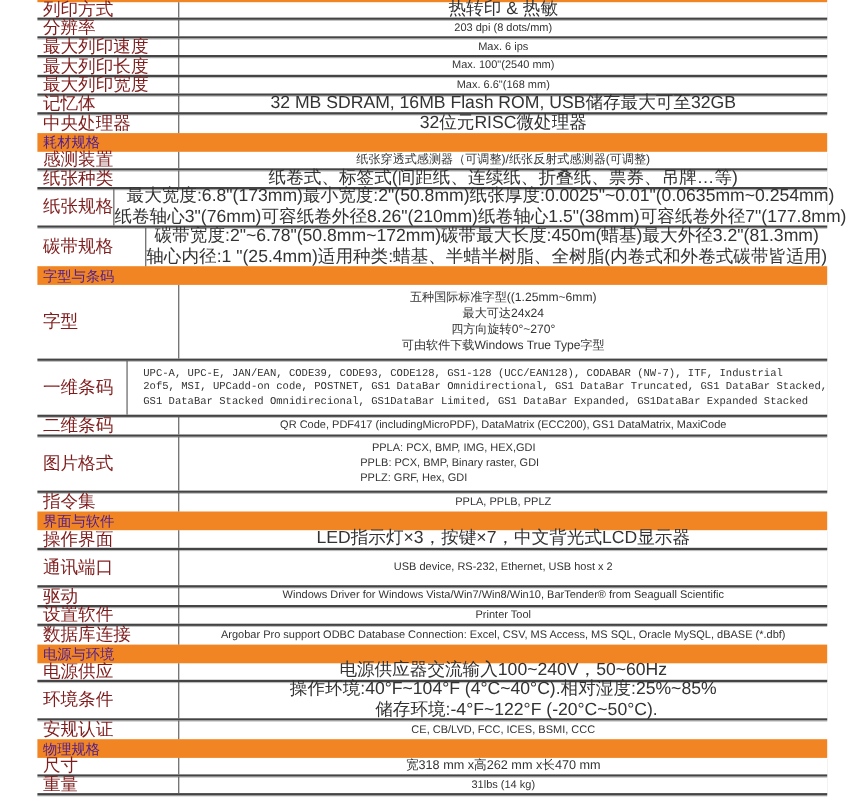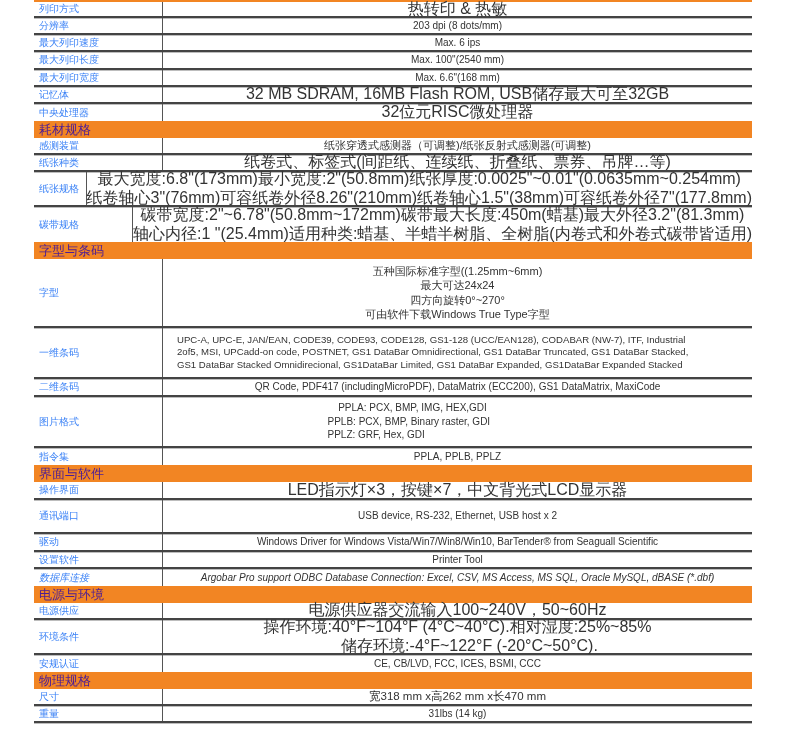--- a/index.html
+++ b/index.html
@@ -29,42 +29,43 @@
     display: flex;
     box-sizing: border-box;
     border-bottom: 2px solid #444444;
     box-shadow: 0 1px 0 #bdbdbd;
   }
   .row .label {
     width: 129px;
     box-sizing: border-box;
     border-right: 1.5px solid #555555;
     padding-left: 5px;
-    font-size: 10px;
-    color: #3b82f6;
+    font-size: 16px;
+    color: #7f1d1d;
     display: flex;
     align-items: center;
     white-space: nowrap;
   }
   .row .value {
     flex: 1;
     text-align: center;
     display: flex;
     flex-direction: column;
     justify-content: center;
     align-items: center;
     color: #333333;
     line-height: 1.15;
   }
   .row .value.large { font-size: 16px; }
   .row .value.small { font-size: 10px; }
   .row .value.left {
     align-items: flex-start;
     text-align: left;
     padding-left: 14px;
+    font-family: Liberation Mono, monospace;
   }
   .row .value .line { display: block; white-space: nowrap; }
   .section {
     height: 17px;
     background: #F28523;
     color: #4c1d95;
     font-size: 13px;
     line-height: 17px;
     padding-left: 5px;
     box-sizing: border-box;
@@ -210,21 +211,21 @@
     <div class="value small">
         <span class="line">Windows Driver for Windows Vista/Win7/Win8/Win10, BarTender® from Seaguall Scientific</span>
       </div>
   </div>
   <div class="row h17">
     <div class="label">设置软件</div>
     <div class="value small">
         <span class="line">Printer Tool</span>
       </div>
   </div>
-  <div class="row h17" style="border-bottom:none;box-shadow:none;font-style:italic;">
+  <div class="row h17" style="border-bottom:none;box-shadow:none;">
     <div class="label">数据库连接</div>
     <div class="value small">
         <span class="line">Argobar Pro support ODBC Database Connection: Excel, CSV,  MS Access, MS SQL, Oracle MySQL, dBASE (*.dbf)</span>
       </div>
   </div>
 
   <div class="section">电源与环境</div>
   <div class="row h17">
     <div class="label">电源供应</div>
     <div class="value large">

